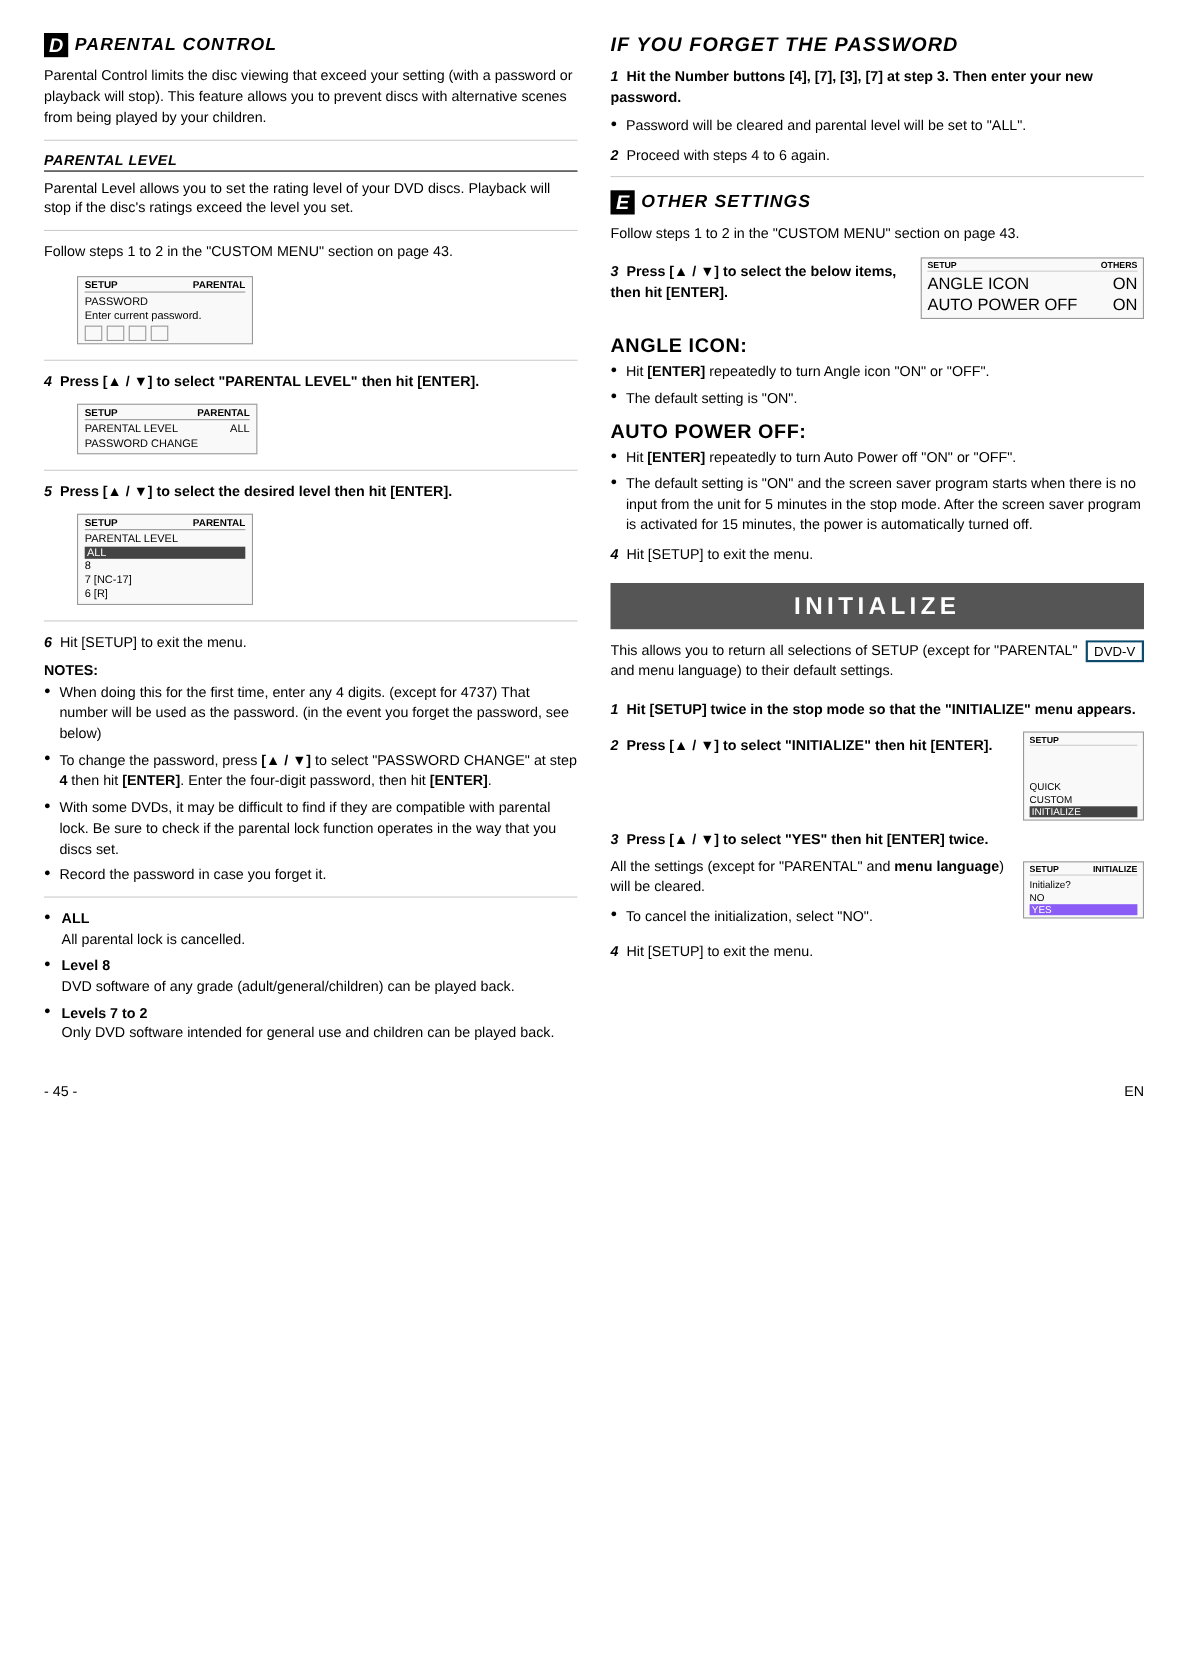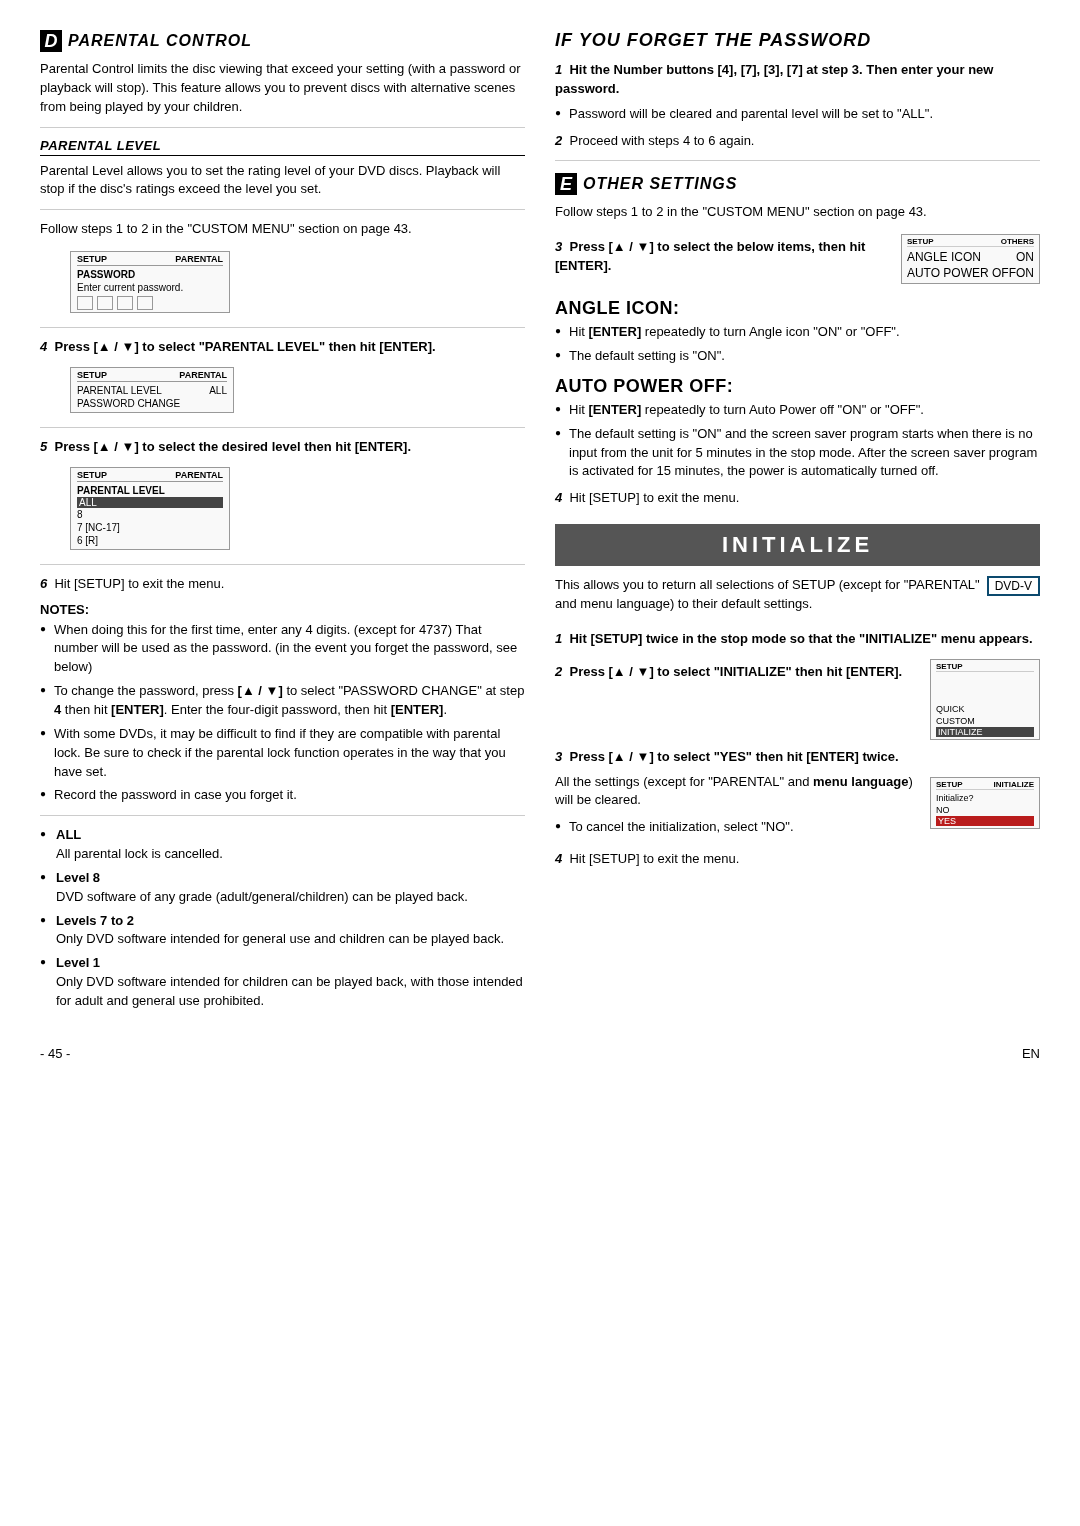--- a/index.html
+++ b/index.html
@@ -103,21 +103,21 @@
       border-bottom: 1px solid #999;
       font-size: 9px;
       font-weight: bold;
       padding-bottom: 1px;
       margin-bottom: 2px;
     }
     .screen-box .screen-row {
       padding: 1px 0;
       font-size: 10px;
     }
-    .screen-box .screen-row.bold { font-weight: bold; }
+    .screen-box .screen-row.bold { font-weight: normal; }
     .screen-box .screen-row.selected {
       background: #444;
       color: #fff;
       padding: 0 2px;
     }
     .screen-box .input-row {
       display: flex;
       gap: 4px;
       margin-top: 2px;
     }
@@ -226,21 +226,22 @@
       justify-content: space-between;
       border-bottom: 1px solid #ccc;
       font-size: 8px;
       font-weight: bold;
       margin-bottom: 2px;
     }
     .screen-small .sr {
       display: flex;
       justify-content: space-between;
       padding: 1px 0;
-      font-size: 12px;
+      font-size: 15px;
+      gap: 32px;
     }
 
     .clearfix::after { content: ""; display: table; clear: both; }
 
     
     .page-footer {
       display: flex;
       justify-content: space-between;
       margin-top: 30px;
       font-size: 13px;
@@ -333,32 +334,31 @@
     
     <div class="step">
       <em><strong>6</strong></em>&nbsp;&nbsp;<span>Hit [SETUP] to exit the menu.</span>
     </div>
 
     
     <div class="notes-heading">NOTES:</div>
     <ul class="bullet-list">
       <li>When doing this for the first time, enter any 4 digits. (except for 4737) That number will be used as the password. (in the event you forget the password, see below)</li>
       <li>To change the password, press <strong>[▲ / ▼]</strong> to select "PASSWORD CHANGE" at step <strong>4</strong> then hit <strong>[ENTER]</strong>. Enter the four-digit password, then hit <strong>[ENTER]</strong>.</li>
-      <li>With some DVDs, it may be difficult to find if they are compatible with parental lock. Be sure to check if the parental lock function operates in the way that you have set.</li>
+      <li>With some DVDs, it may be difficult to find if they are compatible with parental lock. Be sure to check if the parental lock function operates in the way that you discs set.</li>
       <li>Record the password in case you forget it.</li>
     </ul>
 
     <hr class="divider">
 
     
     <ul class="control-levels-list">
       <li><span class="level-label">ALL</span><br><span>All parental lock is cancelled.</span></li>
       <li><span class="level-label">Level 8</span><br><span>DVD software of any grade (adult/general/children) can be played back.</span></li>
       <li><span class="level-label">Levels 7 to 2</span><br><span>Only DVD software intended for general use and children can be played back.</span></li>
-      <li><span class="level-label">Level 1</span><br><span>Only DVD software intended for children can be played back, with those intended for adult and general use prohibited.</span></li>
     </ul>
 
   </div>
 
   <div class="col-right">
 
     <div class="if-password-title">IF YOU FORGET THE PASSWORD</div>
 
     <div class="step">
       <em><strong>1</strong></em>&nbsp;&nbsp;<strong>Hit the Number buttons [4], [7], [3], [7] at step 3. Then enter your new password.</strong>
@@ -456,21 +456,21 @@
         </ul>
       </div>
 
       <div style="border:1px solid #999; display:inline-block; font-size:9px; padding:2px 5px; background:#f9f9f9; min-width:110px; margin-left:10px; margin-top:4px;">
         <div style="display:flex; justify-content:space-between; border-bottom:1px solid #ccc; font-size:8px; font-weight:bold; margin-bottom:2px;">
           <span>SETUP</span>
           <span>INITIALIZE</span>
         </div>
         <div style="padding:1px 0;">Initialize?</div>
         <div style="padding:1px 0;">NO</div>
-        <div style="background:#b91c1c;color:#fff;padding:0 2px;">YES</div>
+        <div style="background:#8b5cf6;color:#fff;padding:0 2px;">YES</div>
       </div>
     </div>
 
     <div class="step">
       <em><strong>4</strong></em>&nbsp;&nbsp;<span>Hit [SETUP] to exit the menu.</span>
     </div>
 
   </div>
 </div>
 

